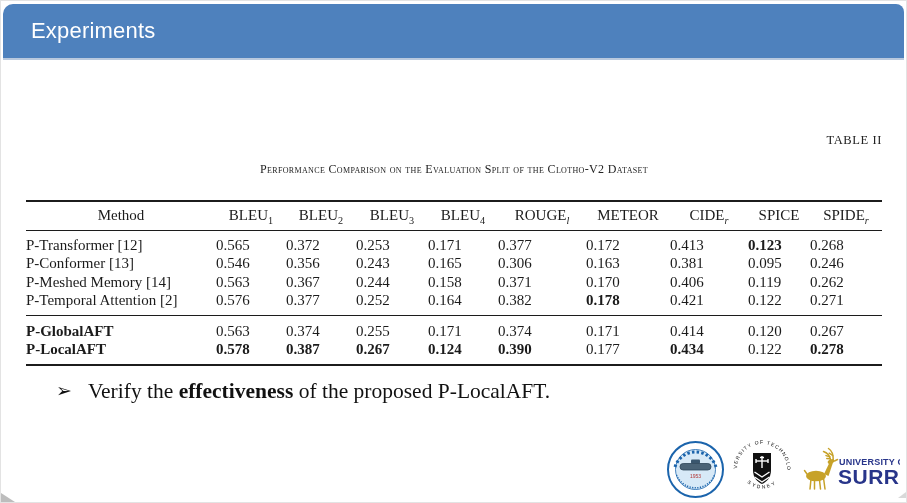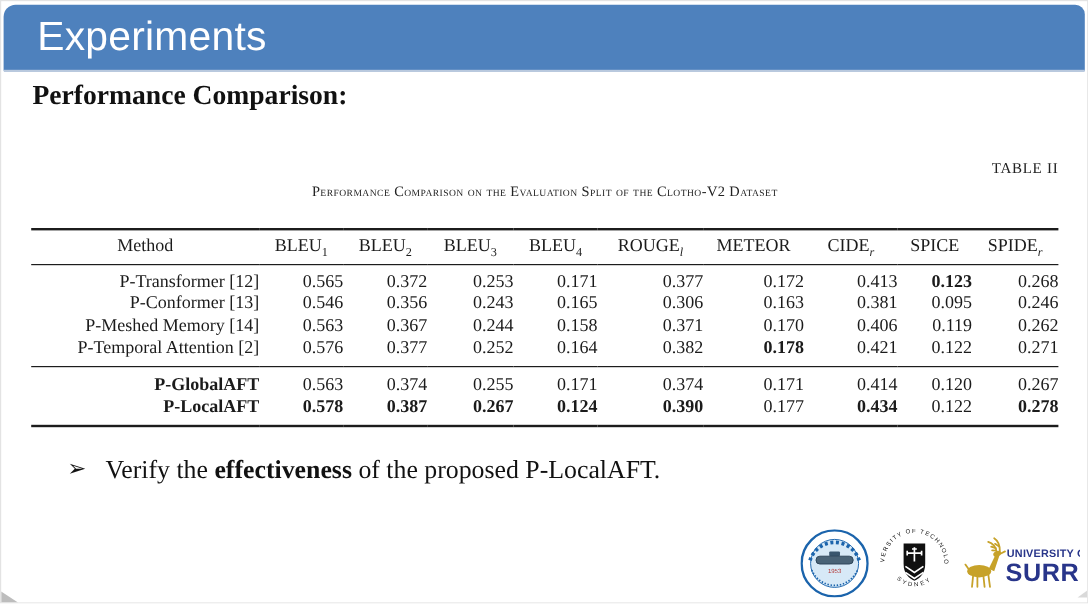--- a/index.html
+++ b/index.html
@@ -9,55 +9,55 @@
     box-sizing:border-box;border:1px solid #e3e3e3;
   }
   
   .title-bar{
     position:absolute;top:3px;left:2px;right:2px;height:54px;
     background:#4e81bd;border-radius:10px 8px 0 0;
     border-bottom:2px solid #b9c9de;
     display:flex;align-items:center;
   }
   .title-bar .title-text{
-    font-family:"Liberation Sans",sans-serif;font-size:34px;font-weight:400;
+    font-family:"Liberation Sans",sans-serif;font-size:22px;font-weight:400;
     color:#ffffff;margin-left:28px;letter-spacing:0.2px;
   }
   
   .section-title{
     position:absolute;top:66px;left:26px;margin:0;
     font-size:23px;font-weight:bold;color:#111;
   }
   
   .table-block{position:absolute;top:132px;left:25px;width:856px;}
   .tcap1{
     text-align:right;font-size:12.5px;letter-spacing:0.6px;color:#222;
   }
   .tcap2{
     text-align:center;font-size:12px;font-variant:small-caps;
-    letter-spacing:0.35px;color:#222;margin-top:4px;
+    letter-spacing:0.35px;color:#222;margin-top:14px;
   }
   table.results{
     margin-top:23px;width:856px;table-layout:fixed;border-collapse:collapse;
     border-top:2px solid #1c1c1c;border-bottom:2.6px solid #1c1c1c;
     font-size:15px;color:#1b1b1b;
   }
   table.results col.c-method{width:190px;}
   table.results col.c1{width:70px;} table.results col.c2{width:70px;}
   table.results col.c3{width:72px;} table.results col.c4{width:70px;}
   table.results col.c5{width:88px;} table.results col.c6{width:84px;}
   table.results col.c7{width:78px;} table.results col.c8{width:62px;}
   table.results col.c9{width:72px;}
   table.results th{
     font-weight:normal;text-align:center;padding:5px 0 6px 0;
     border-bottom:1.6px solid #1c1c1c;
   }
   table.results sub{font-size:68%;line-height:0;}
   table.results sub.it{font-style:italic;}
-  table.results td{text-align:right;padding:0;line-height:18.4px;height:18.4px;}
+  table.results td{text-align:left;padding:0;line-height:18.4px;height:18.4px;}
   tbody.g1{border-bottom:1.6px solid #1c1c1c;}
   tbody.g1 tr:first-child td{padding-top:5px;}
   tbody.g1 tr:last-child td{padding-bottom:5px;}
   tbody.g2 tr:first-child td{padding-top:6px;}
   tbody.g2 tr:last-child td{padding-bottom:6px;}
   td.b, .b{font-weight:bold;}
   
   .bullet{position:absolute;top:366px;left:55px;font-size:21.5px;color:#111;margin-top:12px;}
   .bullet .marker{font-size:19px;margin-right:16px;position:relative;top:-1px;}
   
@@ -71,21 +71,20 @@
 </style>
 </head>
 <body>
 
 <div class="slide">
 
   <div class="title-bar">
     <span class="title-text">Experiments</span>
   </div>
 
-  <h2 class="section-title">Performance Comparison:</h2>
 
   <div class="table-block">
     <div class="tcap1">TABLE II</div>
     <div class="tcap2">Performance Comparison on the Evaluation Split of the Clotho-V2 Dataset</div>
     <table class="results">
       <colgroup>
         <col class="c-method">
           <col class="c1">
           <col class="c2">
           <col class="c3">

